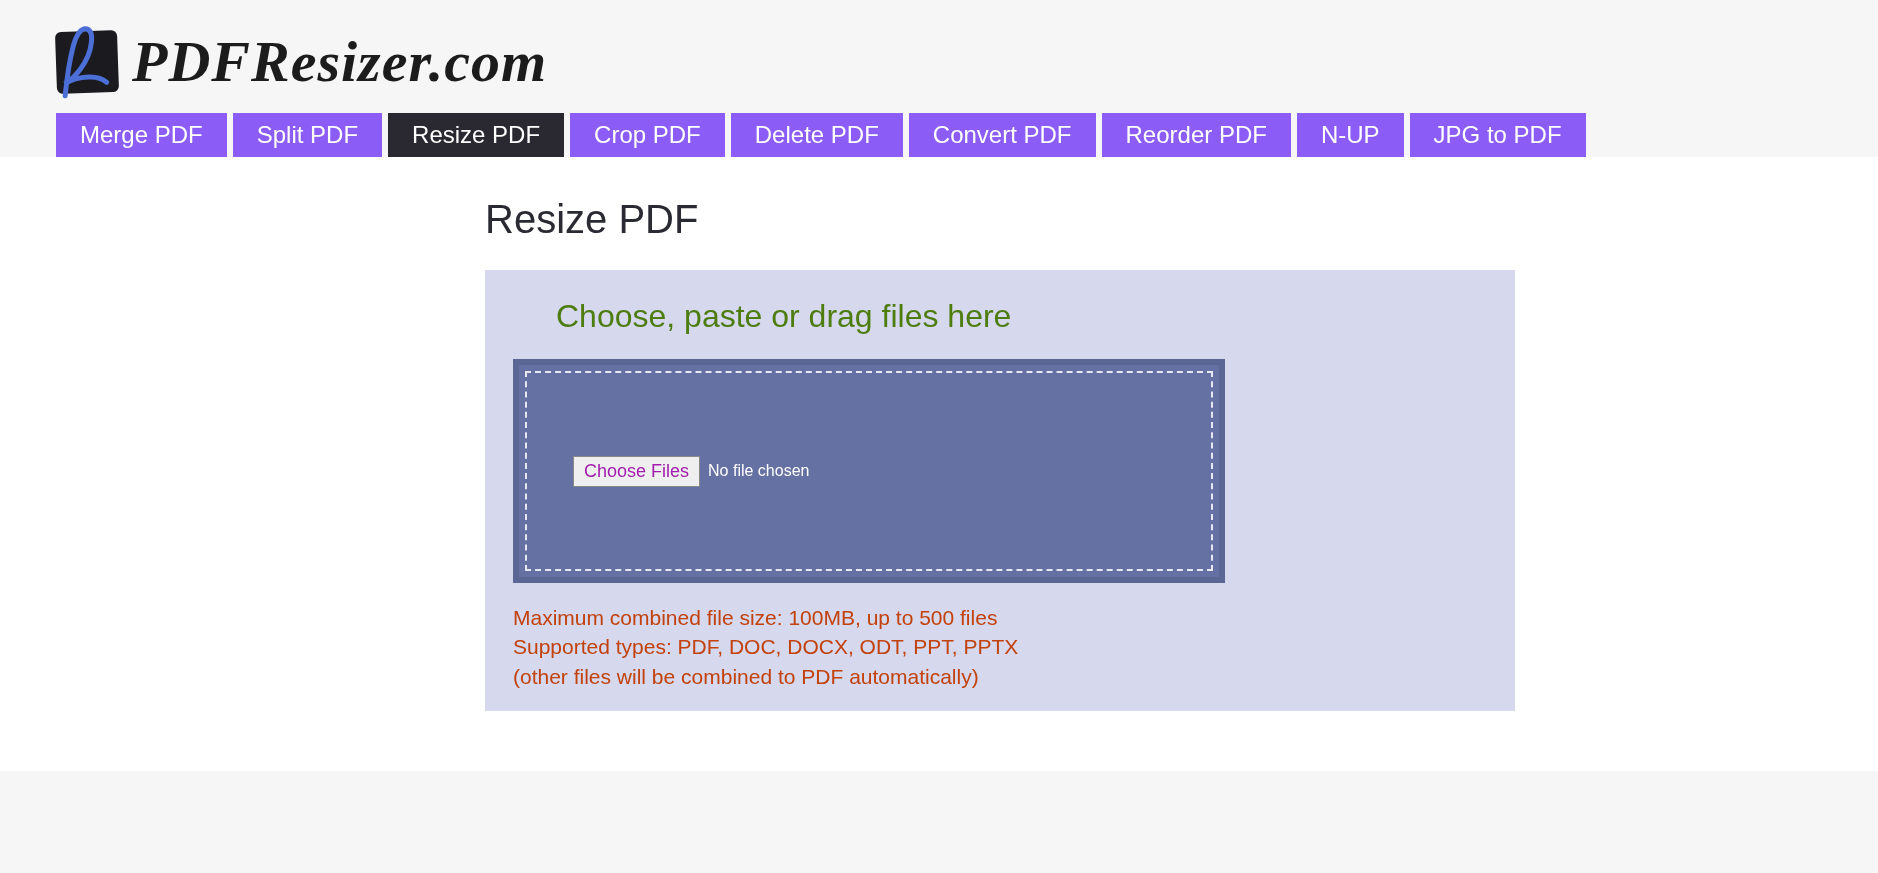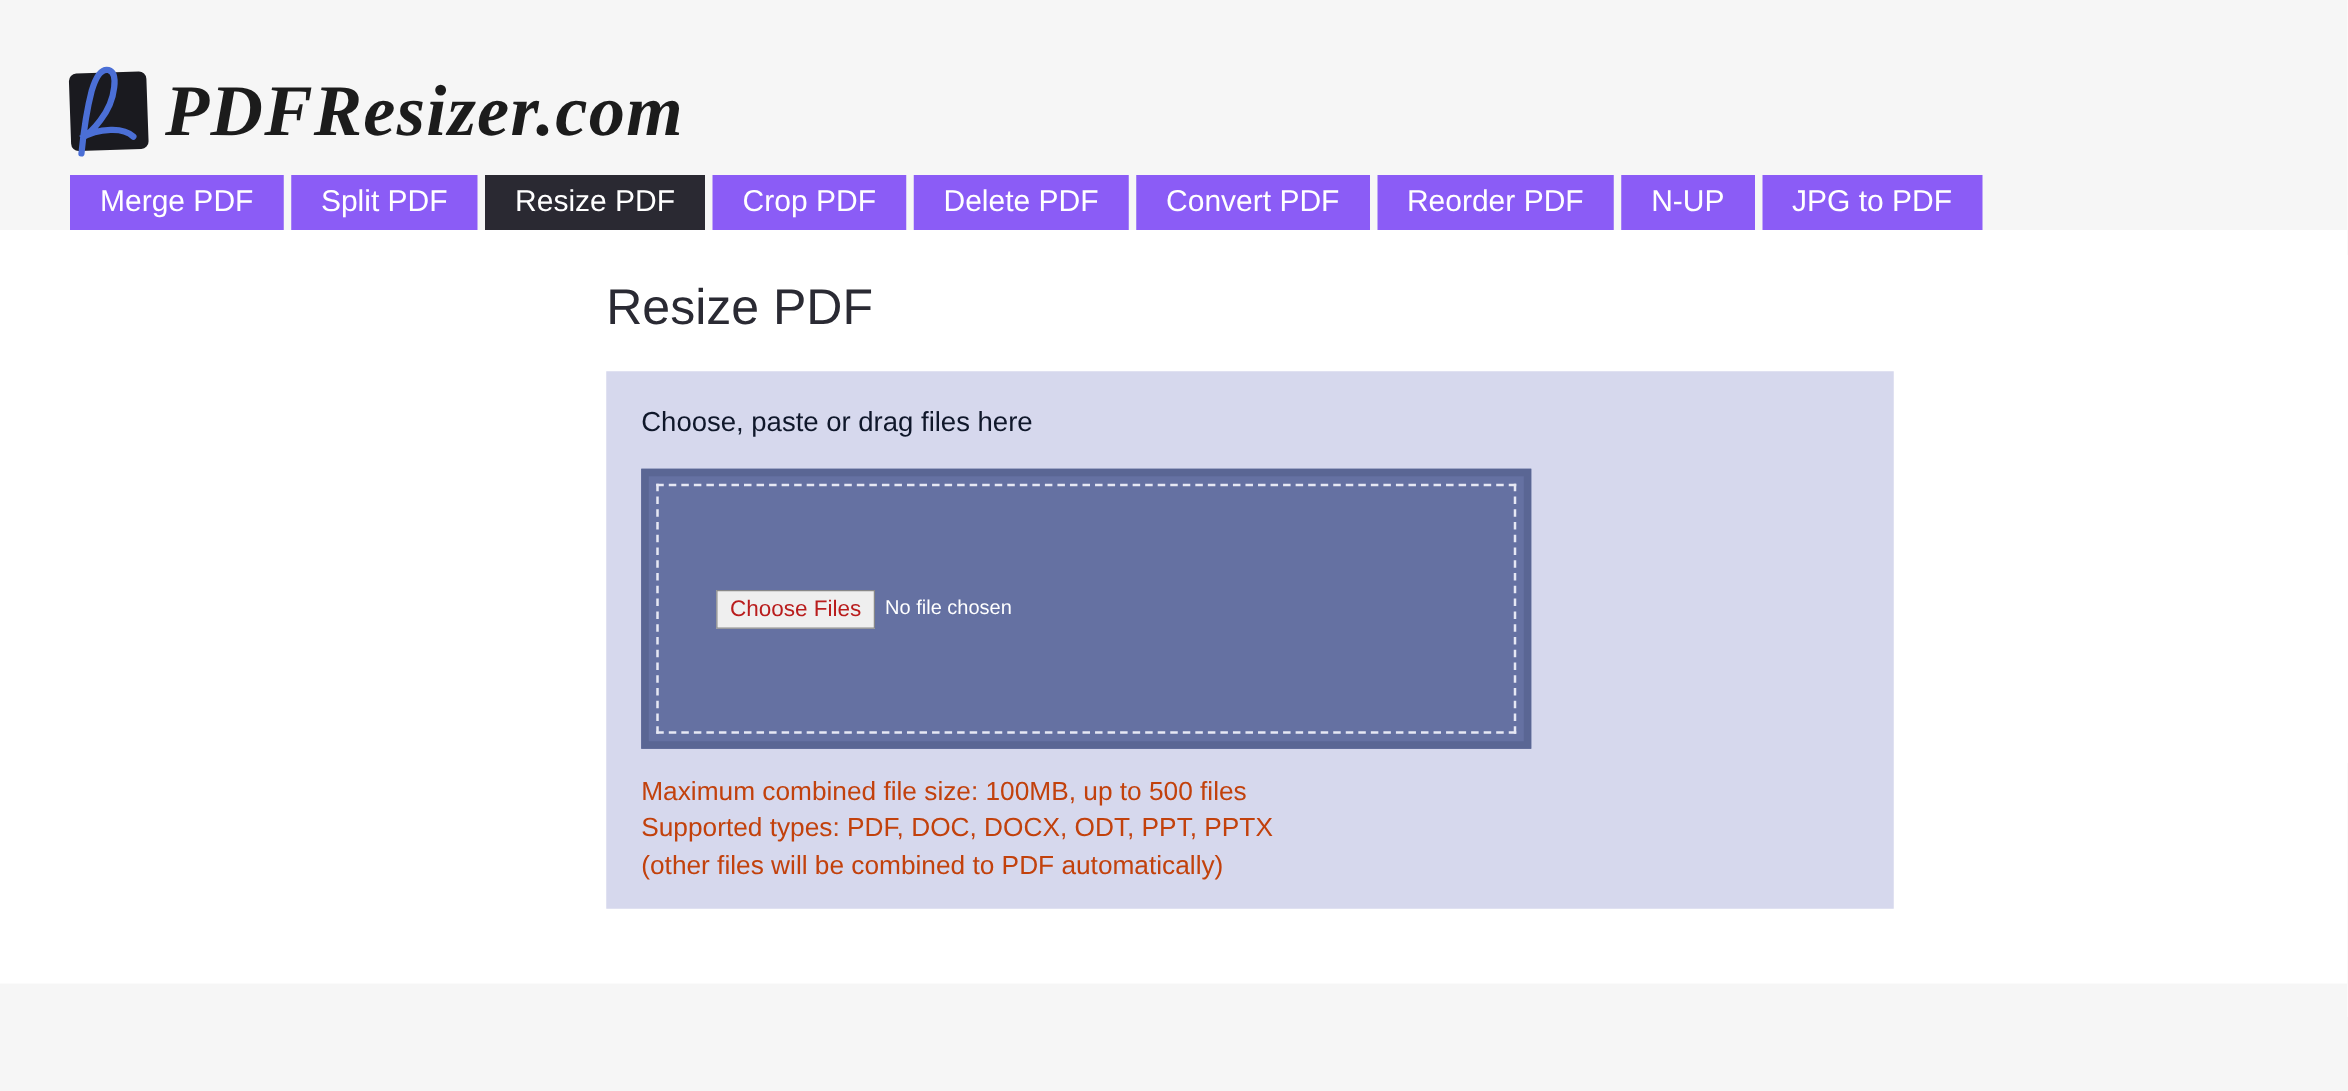--- a/index.html
+++ b/index.html
@@ -4,21 +4,20 @@
 <style>
 * { margin: 0; padding: 0; box-sizing: border-box; }
 body {
   font-family: "Segoe UI", Arial, sans-serif;
   background: #f6f6f6;
   color: #333;
   width: 1878px;
 }
 .container {
   padding: 0 56px;
-  margin-top: 27px;
 }
 .header {
   display: flex;
   align-items: center;
   padding: 28px 0 18px 0;
 }
 .logo-mark {
   width: 62px;
   height: 62px;
   background: #1a1a1f;
@@ -70,24 +69,25 @@
   font-size: 40px;
   font-weight: 400;
   color: #2a2a33;
   margin-bottom: 28px;
 }
 .upload-panel {
   background: #d6d8ed;
   padding: 28px 28px 20px 28px;
 }
 .upload-heading {
-  font-size: 22px;
+  font-size: 32px;
   font-weight: 400;
-  color: #0f172a;
+  color: #4d7c0f;
   margin-bottom: 24px;
+  margin-left: 43px;
 }
 .dropzone {
   background: #6571a2;
   border: 6px solid #5a6694;
   padding: 6px;
   width: 712px;
 }
 .dropzone-inner {
   border: 2px dashed #e6e8f4;
   height: 200px;
@@ -98,21 +98,21 @@
 .file-input-group {
   display: flex;
   align-items: center;
   gap: 8px;
 }
 .choose-btn {
   background: #efefef;
   border: 1px solid #888;
   padding: 4px 10px;
   font-size: 18px;
-  color: #b91c1c;
+  color: #a21caf;
   cursor: pointer;
   font-family: inherit;
 }
 .file-status {
   color: #fff;
   font-size: 16px;
 }
 .hints {
   margin-top: 20px;
   font-size: 21px;

